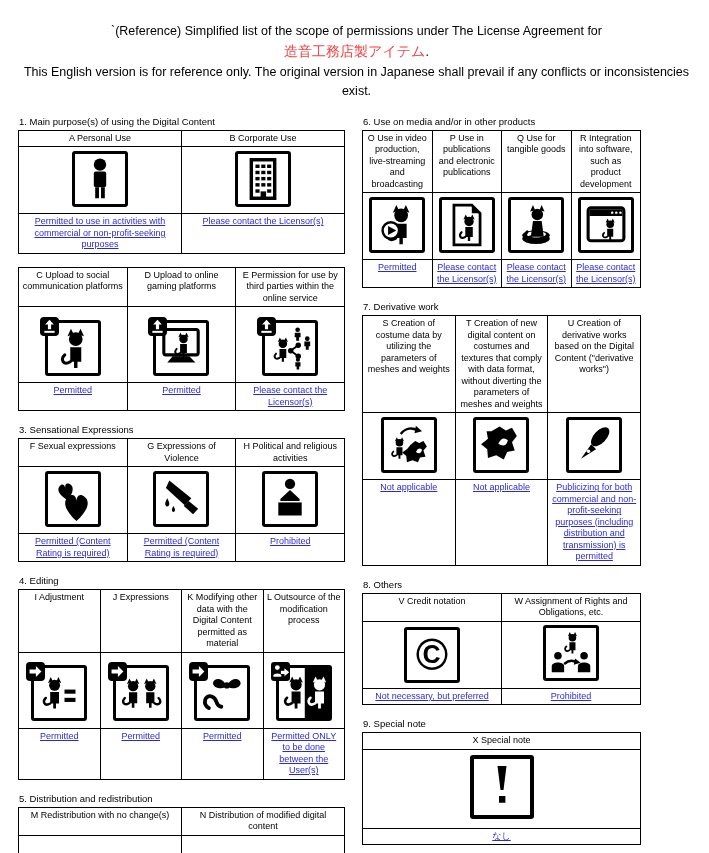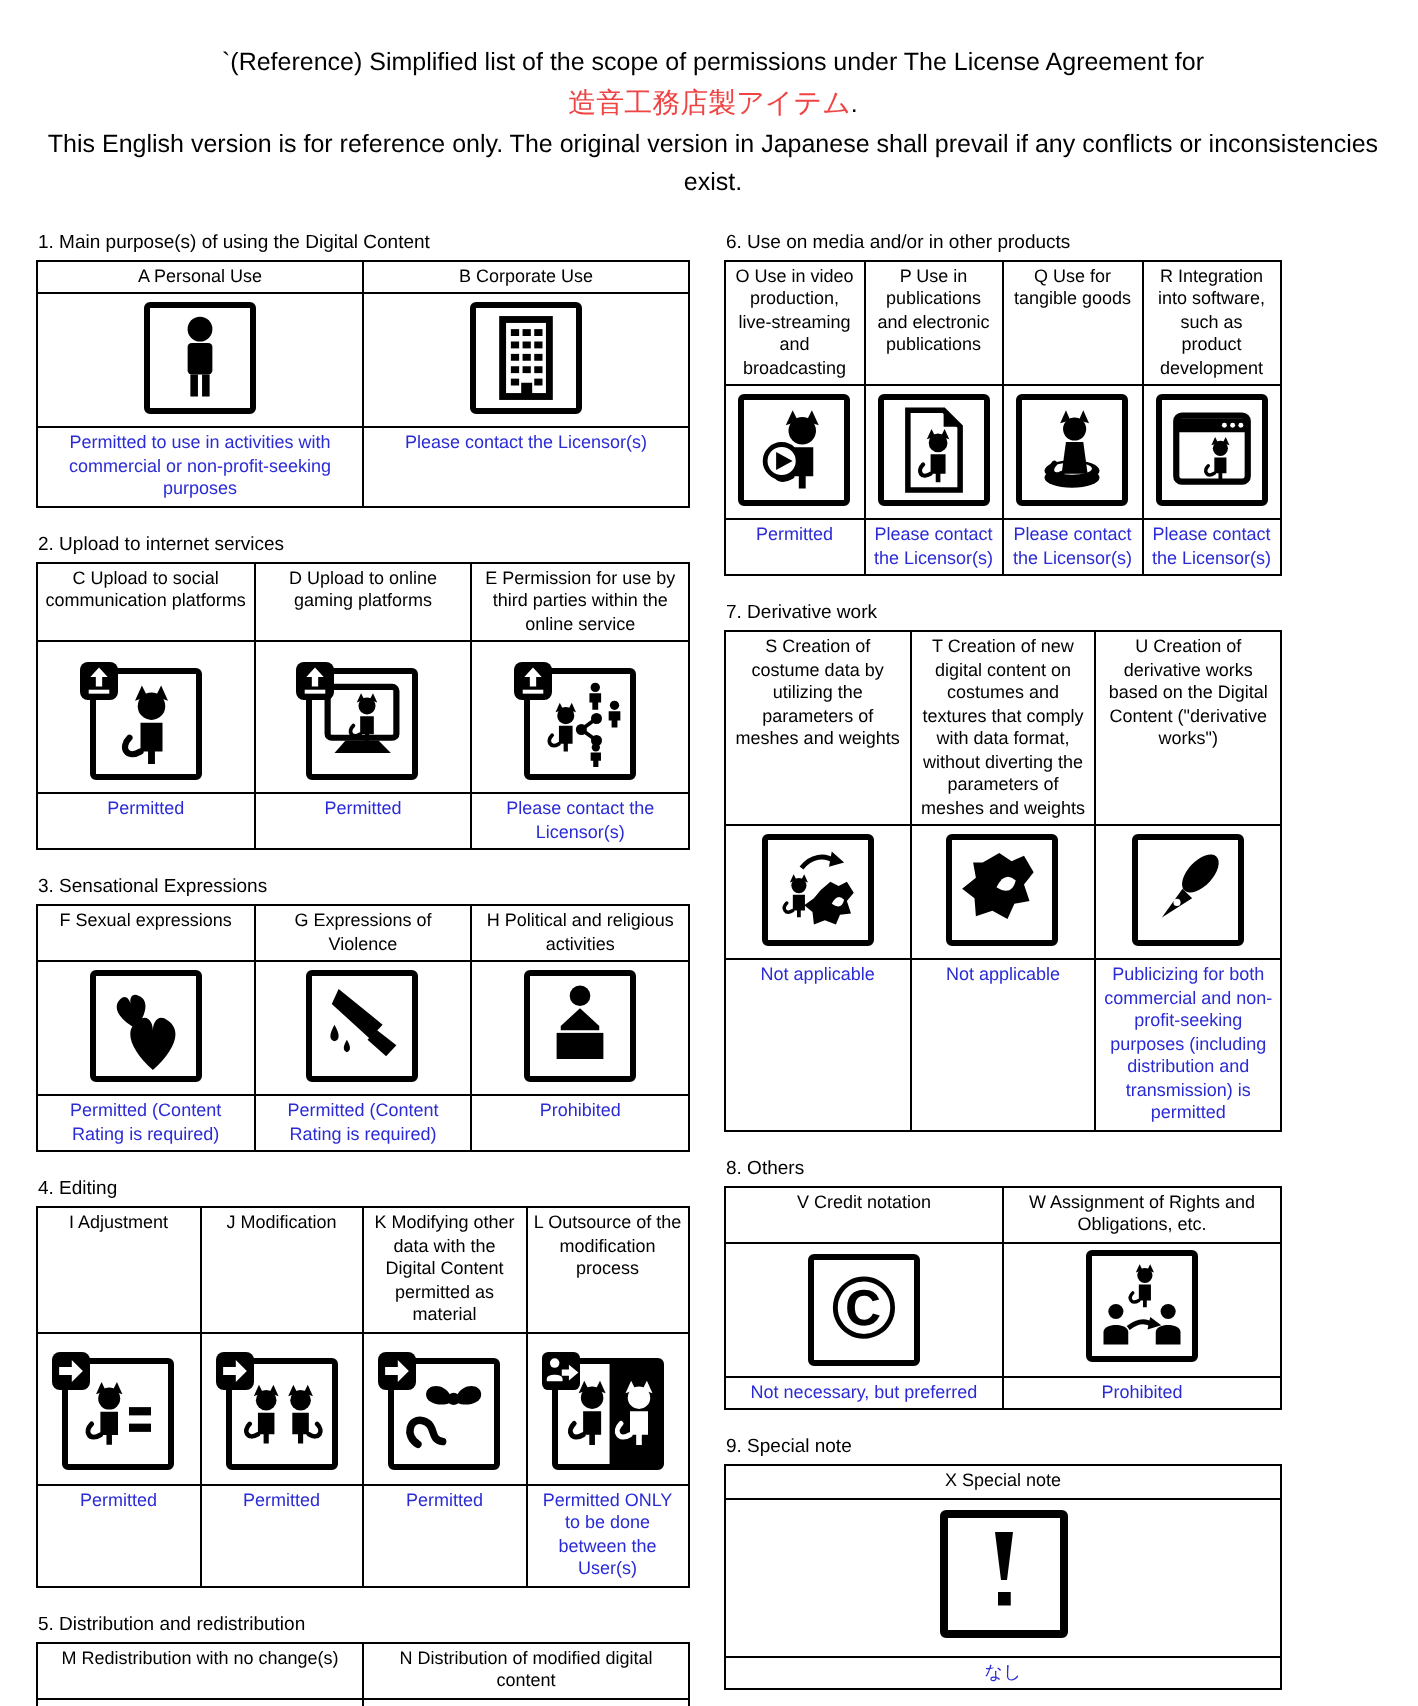--- a/index.html
+++ b/index.html
@@ -15,21 +15,21 @@
   .col-right { width:279px; flex:none; }
 
   .sec { margin-bottom:13px; }
   .sec-title { font-size:9.5px; margin:0 0 3px 1px; }
 
   table.grid { border-collapse:collapse; width:100%; table-layout:fixed; border:1.5px solid #000; }
   table.grid td { border:1px solid #000; font-size:9px; line-height:11.5px; text-align:center; padding:2px 3px; }
   td.hdr    { vertical-align:top; }
   td.iconcell { vertical-align:middle; height:62px; padding:6px 2px 5px; }
   td.iconcell.pad-badge { padding-top:11px; }
-  td.status { vertical-align:top; color:#2b2bd5; padding-bottom:4px; }
+  td.status { vertical-align:top; color:#2b2bd5; text-decoration:underline; padding-bottom:4px; }
 
   .frame { position:relative; display:inline-block; width:50px; height:50px;
            border:3px solid #000; border-radius:3px; background:#fff; }
   .frame svg.main { width:44px; height:44px; margin:3px; display:block; color:#000; }
   .frame.frame-full svg.main { width:50px; height:50px; margin:0; }
   .frame.frame-lg { width:56px; height:56px; border-width:4px; }
   .frame.frame-lg svg.main { width:48px; height:48px; margin:4px; }
   .badge { position:absolute; top:-6px; left:-8px; width:19px; height:19px; }
   .badge svg { width:19px; height:19px; display:block; }
   .glyph-c { display:block; width:44px; height:44px; margin:3px; font-size:44px; line-height:44px; font-weight:bold; text-align:center; }
@@ -144,21 +144,20 @@
         </tr>
         <tr>
           <td class="status">Permitted to use in activities with commercial or non-profit-seeking purposes</td>
           <td class="status">Please contact the Licensor(s)</td>
         </tr>
       </tbody>
           </table>
     </div>
 
     <div class="sec">
-      <div class="sec-title">2. Upload to internet services</div>
       <table class="grid">
             <tbody>
         <tr>
           <td class="hdr">C Upload to social communication platforms</td>
           <td class="hdr">D Upload to online gaming platforms</td>
           <td class="hdr">E Permission for use by third parties within the online service</td>
         </tr>
         <tr>
           <td class="iconcell pad-badge">
             <span class="frame">
@@ -263,21 +262,21 @@
       </tbody>
           </table>
     </div>
 
     <div class="sec">
       <div class="sec-title">4. Editing</div>
       <table class="grid">
             <tbody>
         <tr>
           <td class="hdr">I Adjustment</td>
-          <td class="hdr">J Modification</td>
+          <td class="hdr">J Expressions</td>
           <td class="hdr">K Modifying other data with the Digital Content permitted as material</td>
           <td class="hdr">L Outsource of the modification process</td>
         </tr>
         <tr>
           <td class="iconcell pad-badge">
             <span class="frame">
               <span class="badge">
                       <svg viewBox="0 0 24 24">
                         <use href="#badge-modify"></use>
                       </svg>

